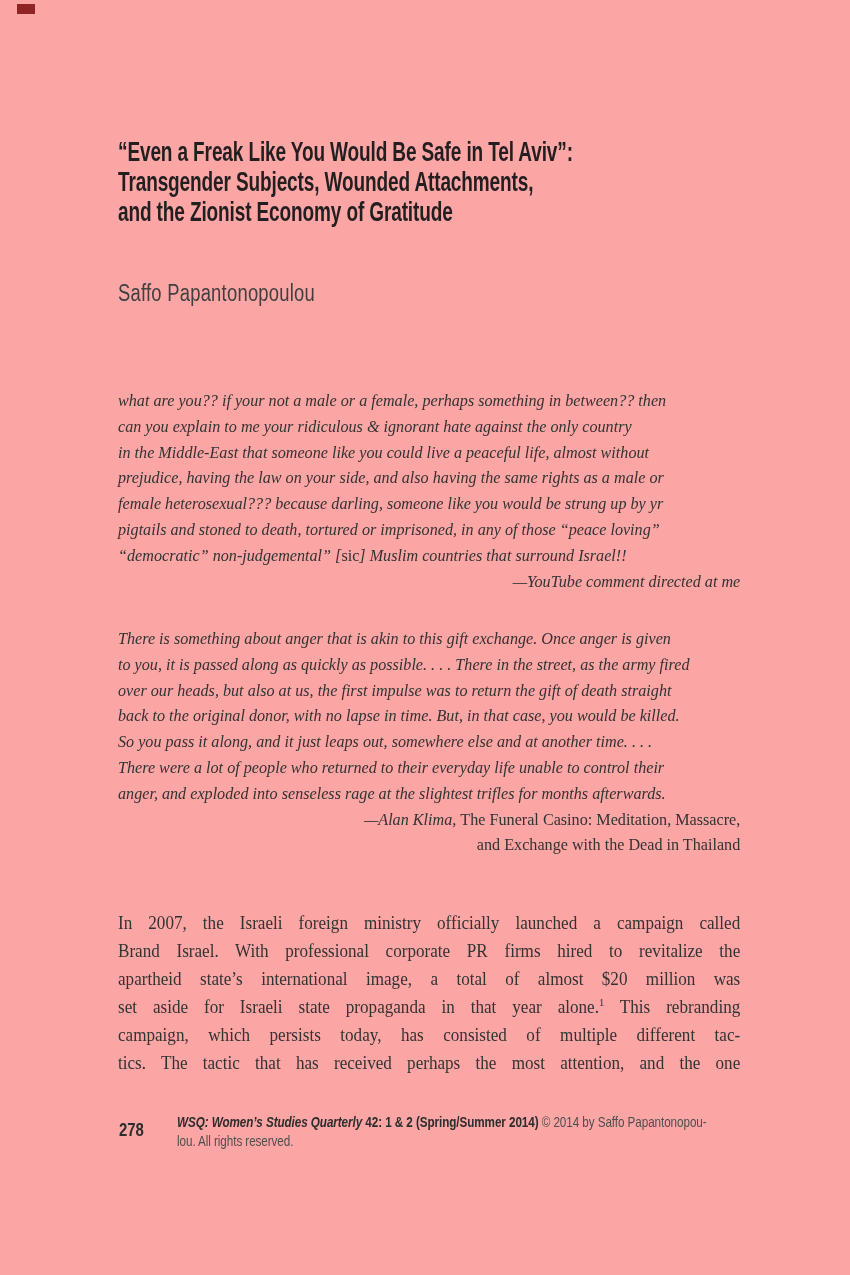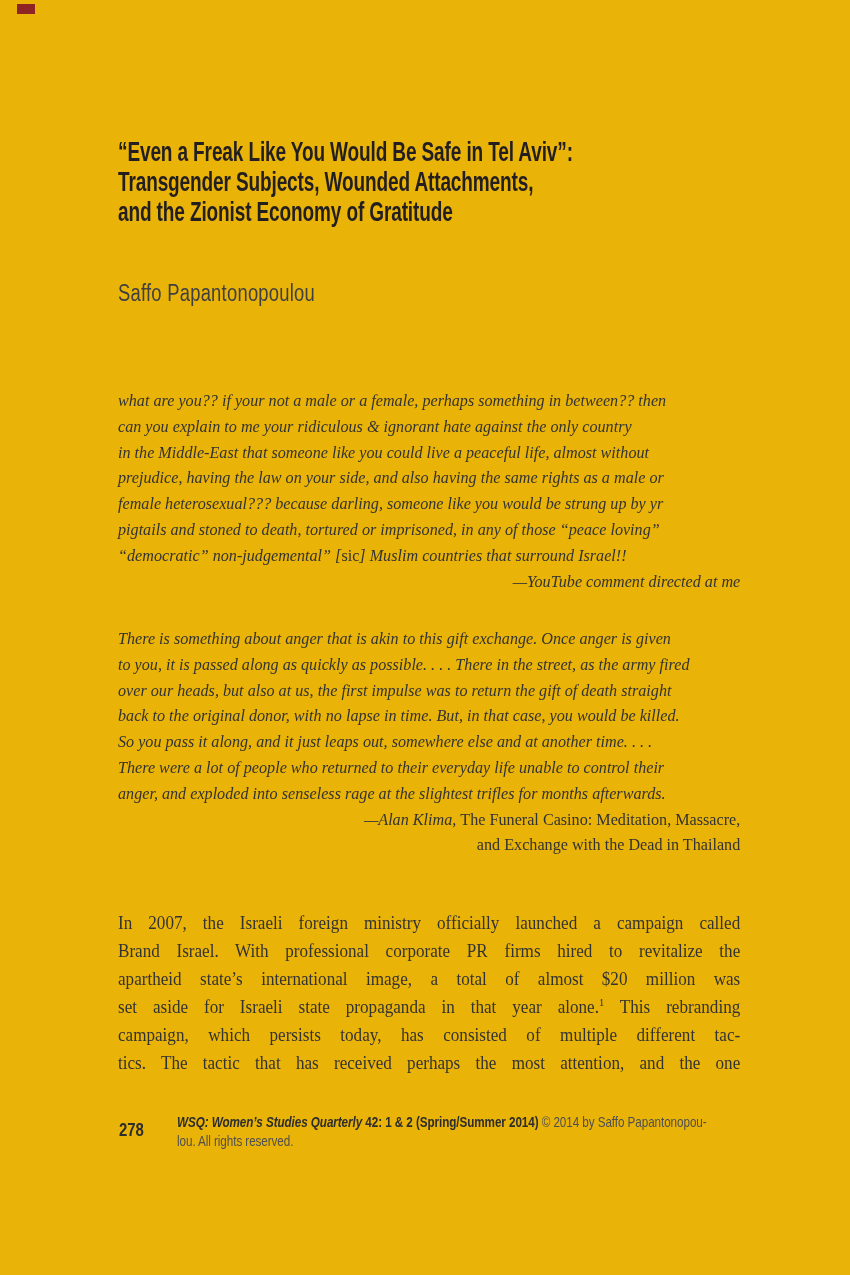--- a/index.html
+++ b/index.html
@@ -1,17 +1,17 @@
 <!DOCTYPE html>
 <html><head>
 <meta charset="utf-8">
 <style>
   html,body{margin:0;padding:0;background:#e9e9e9;}
   #page{
-    position:relative;width:850px;height:1275px;background:#eab308;
+    position:relative;width:850px;height:1275px;background:#fca5a5;
     margin:0 auto;overflow:hidden;
     font-family:"Liberation Serif", serif;
   }
   
   .red-mark{position:absolute;left:17px;top:4px;width:18px;height:10px;background:#8e2424;}
 
   
   .title-block{position:absolute;left:118px;top:137px;}
   .title-line{
     font-family:"Liberation Sans", sans-serif;font-weight:bold;

